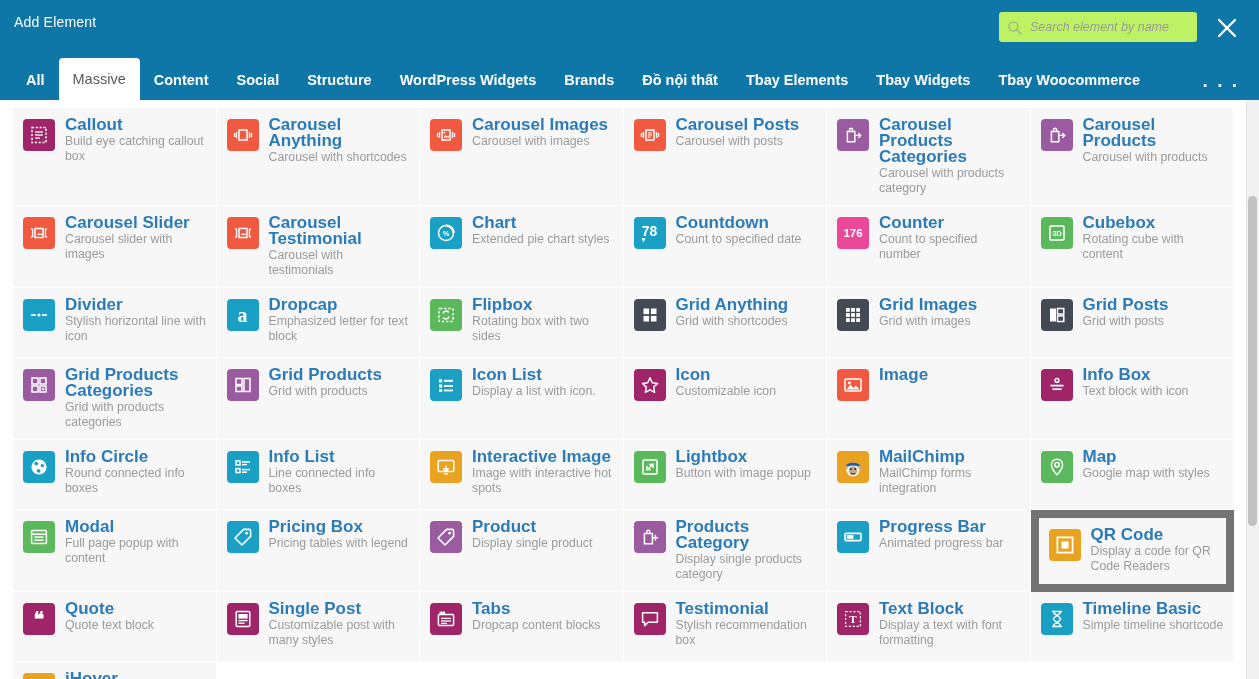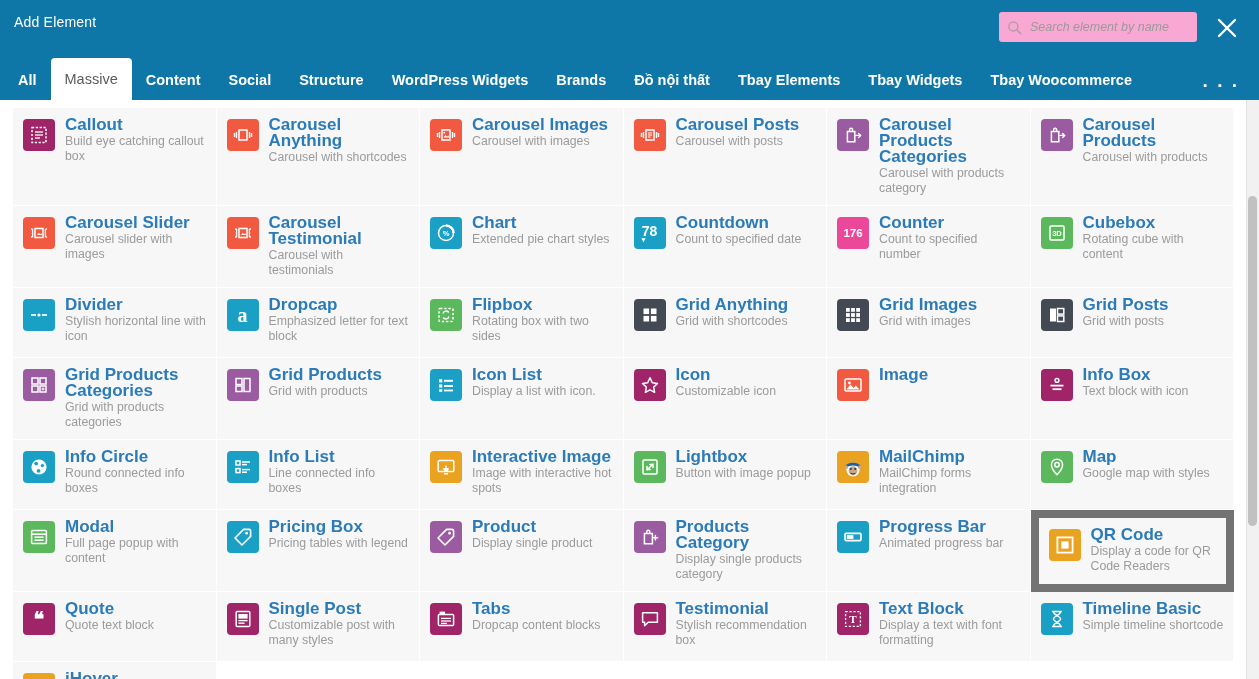--- a/index.html
+++ b/index.html
@@ -27,21 +27,21 @@
     font-size: 14px;
     font-weight: 400;
     letter-spacing: 0.2px;
   }
   .search-wrap {
     position: absolute;
     right: 62px;
     top: 12px;
     width: 198px;
     height: 30px;
-    background: #f9a8d4;
+    background: #bef264;
     border-radius: 3px;
     display: flex;
     align-items: center;
     padding: 0 8px;
   }
   .search-icon {
     width: 15px; height: 15px;
     flex: 0 0 auto;
     margin-right: 6px;
     opacity: 0.55;
@@ -75,21 +75,21 @@
 
   
   .tabs {
     position: absolute;
     left: 0;
     bottom: 0;
     right: 0;
     height: 42px;
     display: flex;
     align-items: flex-end;
-    padding-left: 4px;
+    padding-left: 12px;
   }
   .tab {
     color: #ffffff;
     font-size: 14.5px;
     font-weight: 700;
     padding: 10px 14px;
     line-height: 20px;
     height: 40px;
     cursor: pointer;
     white-space: nowrap;

